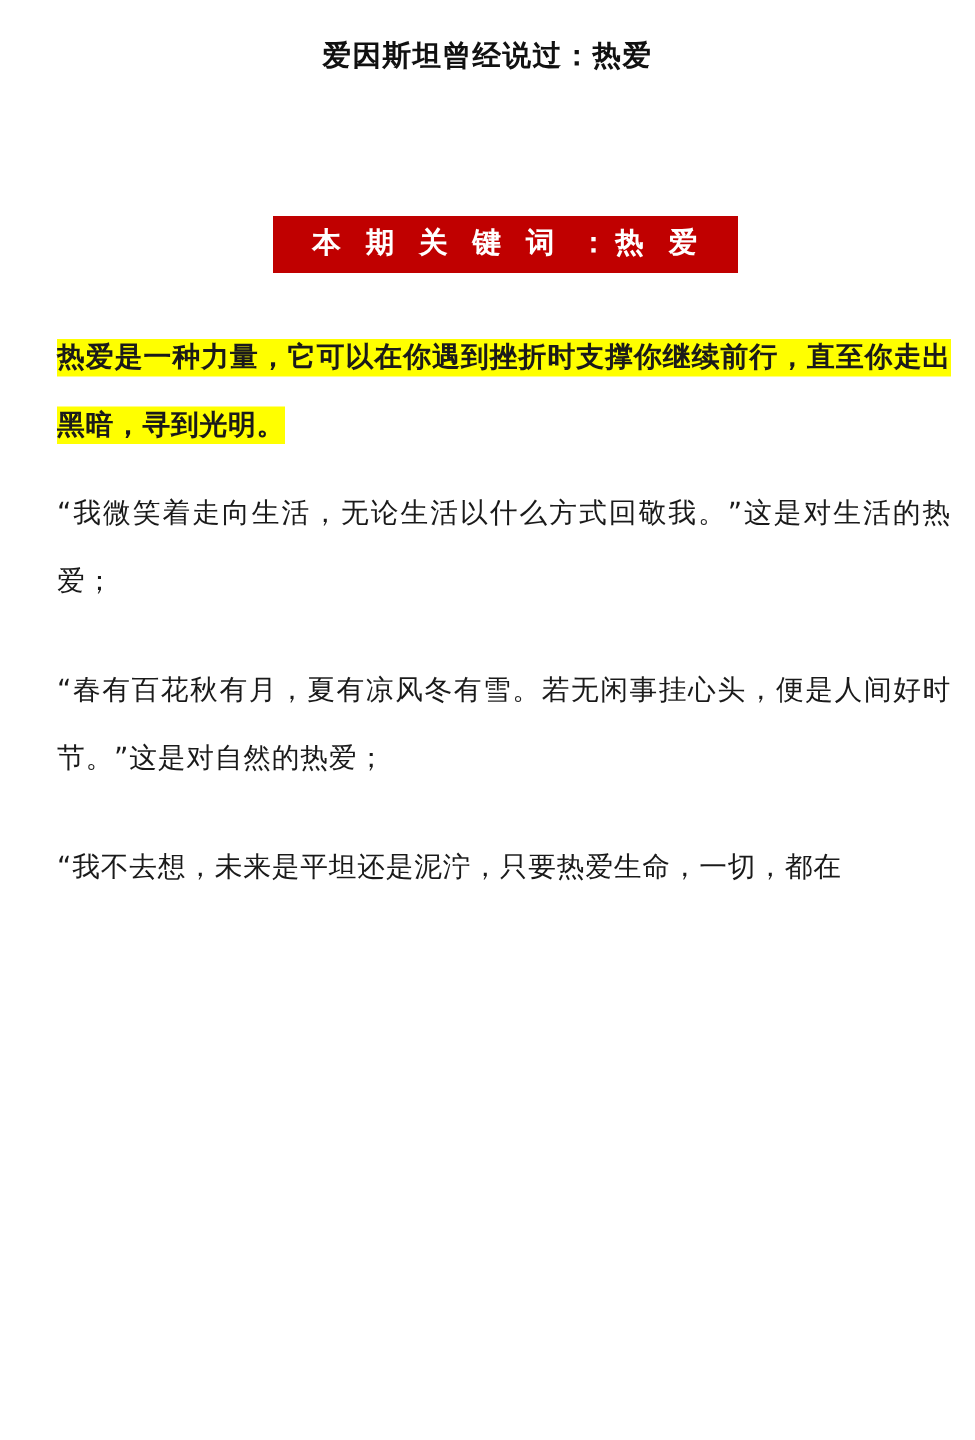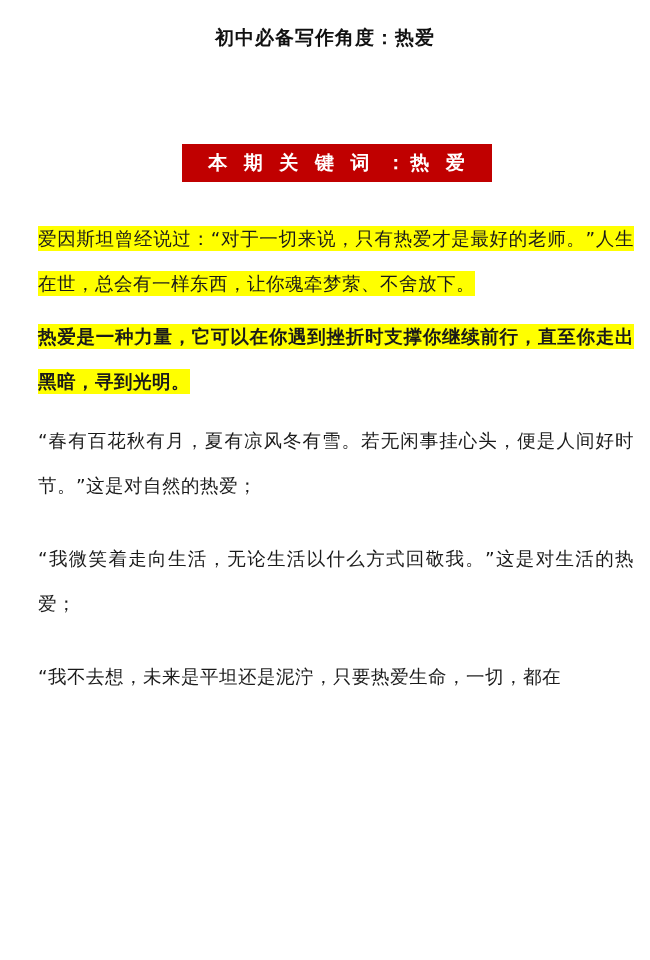--- a/index.html
+++ b/index.html
@@ -81,37 +81,36 @@
     margin-bottom: 28px;
   }
   .spacer-small { height: 6px; }
 </style>
 </head>
 <body>
 
 <div class="page">
 
   <div class="title-block">
-    <div class="title-line">初中必备写作角度：热爱</div>
+    <div class="title-line">爱因斯坦曾经说过：热爱</div>
   </div>
 
   <div class="keyword-wrap">
     <div class="keyword-banner">本 期 关 键 词 ：热 爱</div>
   </div>
 
   <div class="body-block">
 
-    <p class="para highlight"><span class="hl">爱因斯坦曾经说过：“对于一切来说，只有热爱才是最好的老师。”人生在世，总会有一样东西，让你魂牵梦萦、不舍放下。</span></p>
 
     <p class="para highlight"><span class="hl bold">热爱是一种力量，它可以在你遇到挫折时支撑你继续前行，直至你走出黑暗，寻到光明。</span></p>
 
     <div class="spacer-small"></div>
 
+    <p class="para plain">“我微笑着走向生活，无论生活以什么方式回敬我。”这是对生活的热爱；</p>
+
     <p class="para plain">“春有百花秋有月，夏有凉风冬有雪。若无闲事挂心头，便是人间好时节。”这是对自然的热爱；</p>
-
-    <p class="para plain">“我微笑着走向生活，无论生活以什么方式回敬我。”这是对生活的热爱；</p>
 
 
     <p class="para plain">“我不去想，未来是平坦还是泥泞，只要热爱生命，一切，都在</p>
 
   </div>
 
 </div>
 
 </body></html>

